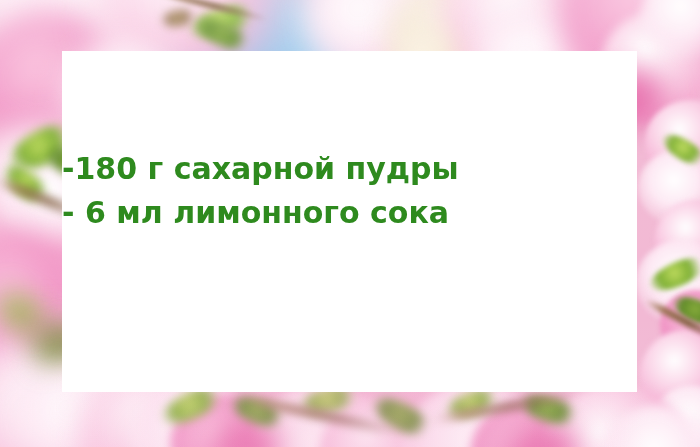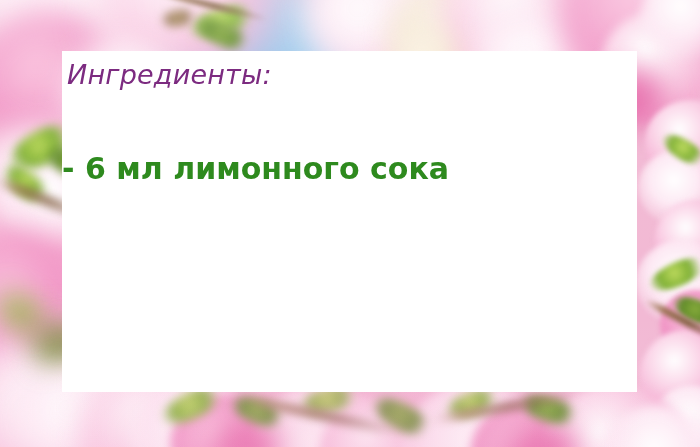--- a/index.html
+++ b/index.html
@@ -191,21 +191,21 @@
     <div class="blob b-green sharp" style="left:445px; top:392px;  width:56px;  height:22px;  transform:rotate(-20deg);"></div>
     <div class="blob b-green-d sharp" style="left:520px; top:398px;  width:60px;  height:24px;  transform:rotate(16deg);"></div>
     <div class="branch sharp" style="left:240px; top:412px;  width:170px; height:8px;   transform:rotate(12deg);"></div>
     <div class="branch sharp" style="left:430px; top:404px;  width:150px; height:7px;   transform:rotate(-10deg);"></div>
 
     <div class="bg-haze"></div>
   </div>
 
   <div class="card">
 
-    <div class="heading">Ингредиенты:</div>
 
     <ul class="ingredient-list">
+      <li>-180 г сахарной пудры</li>
       <li>- 6 мл лимонного сока</li>
     </ul>
 
   </div>
 
 </div>
 
 </body></html>

